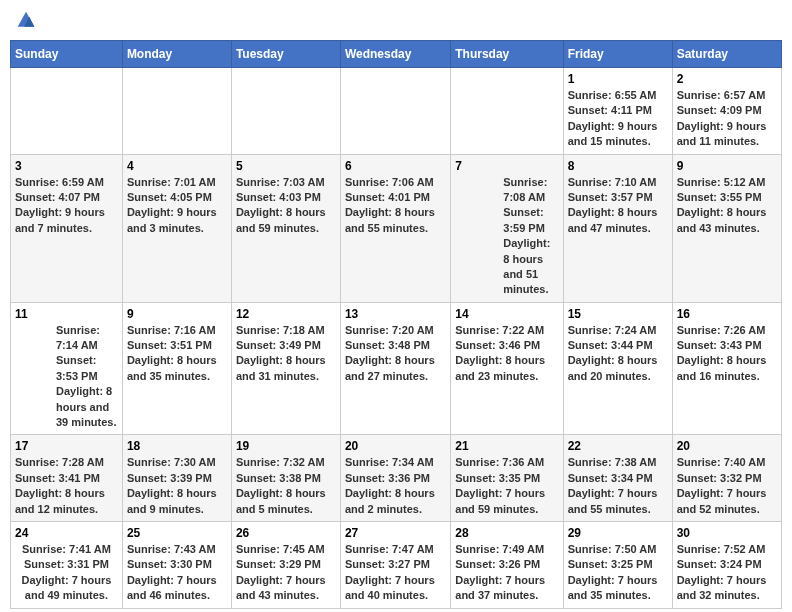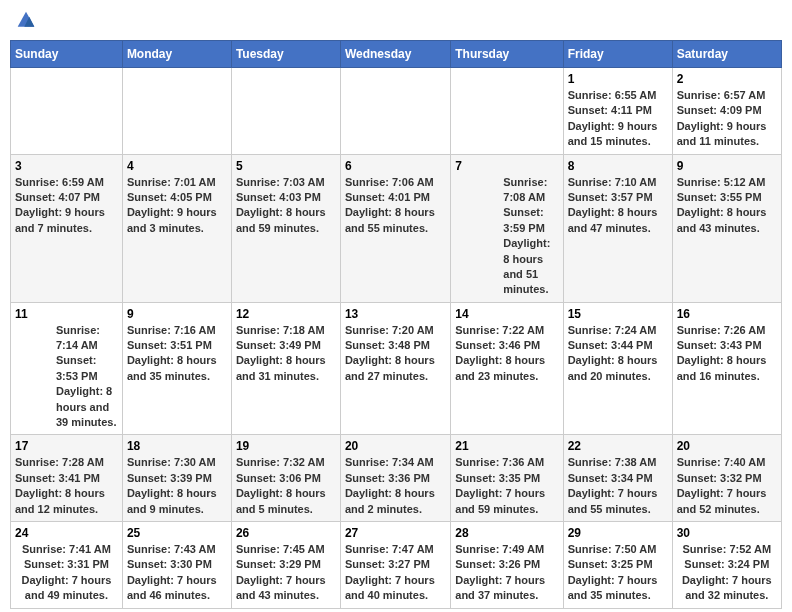--- a/index.html
+++ b/index.html
@@ -243,21 +243,21 @@
         </td>
         <td>
           <span class="day-number">18</span>
           <div class="day-info" style="white-space: pre-line;">Sunrise: 7:30 AM
 Sunset: 3:39 PM
 Daylight: 8 hours and 9 minutes.</div>
         </td>
         <td>
           <span class="day-number">19</span>
           <div class="day-info" style="white-space: pre-line;">Sunrise: 7:32 AM
-Sunset: 3:06 PM
+Sunset: 3:38 PM
 Daylight: 8 hours and 5 minutes.</div>
         </td>
         <td>
           <span class="day-number">20</span>
           <div class="day-info" style="white-space: pre-line;">Sunrise: 7:34 AM
 Sunset: 3:36 PM
 Daylight: 8 hours and 2 minutes.</div>
         </td>
         <td>
           <span class="day-number">21</span>
@@ -310,19 +310,19 @@
 Daylight: 7 hours and 37 minutes.</div>
         </td>
         <td>
           <span class="day-number">29</span>
           <div class="day-info" style="white-space: pre-line;">Sunrise: 7:50 AM
 Sunset: 3:25 PM
 Daylight: 7 hours and 35 minutes.</div>
         </td>
         <td>
           <span class="day-number">30</span>
-          <div class="day-info" style="white-space: pre-line; text-align: center;">Sunrise: 7:52 AM
+          <div class="day-info" style="white-space: pre-line;">Sunrise: 7:52 AM
 Sunset: 3:24 PM
 Daylight: 7 hours and 32 minutes.</div>
         </td>
       </tr>
     </tbody>
 </table>
 
 </body></html>

